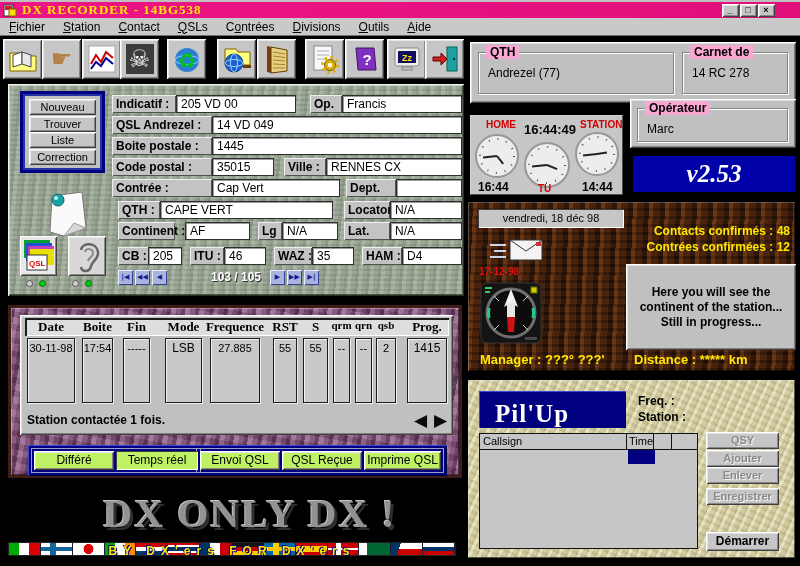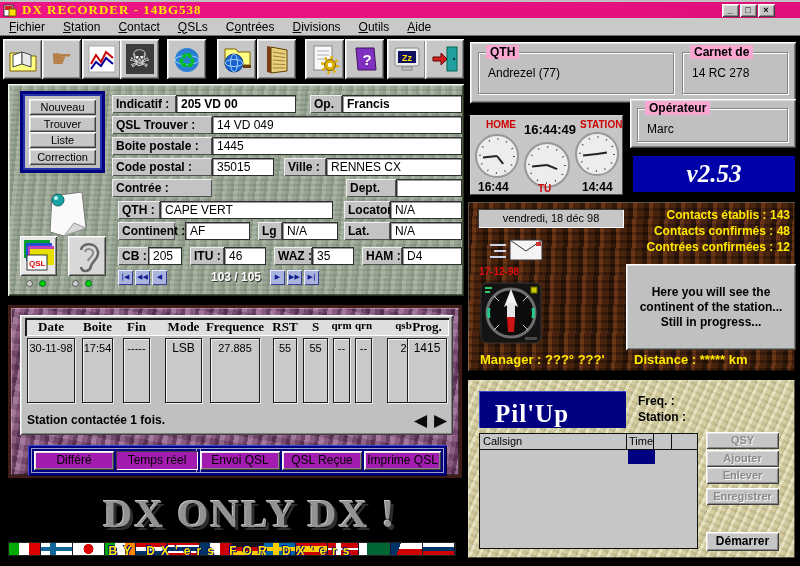--- a/index.html
+++ b/index.html
@@ -18,32 +18,32 @@
   
   #titlebar{background:linear-gradient(90deg,#ee1485,#e00f7c);color:#ffe800;font:bold 13px "Liberation Serif",serif;letter-spacing:1px;display:flex;align-items:center}
   .wbtn{width:17px;height:13px;font:bold 9px/11px "Liberation Sans",sans-serif;text-align:center;color:#000}
   #menubar{background:#c9c9c9;border-bottom:1px solid #6e6e6e;display:flex;align-items:center;font:12px "Liberation Sans",sans-serif}
   .mitem{padding:2px 9px;color:#000}
   
   .tbtn{width:39px;height:40px}
   
   .flbl{position:absolute;height:18px;background:#c3c3c3;box-shadow:inset 1px 1px 0 #efefef,inset -1px -1px 0 #505050;font:bold 12px/18px "Liberation Sans",sans-serif;padding-left:4px;white-space:nowrap;color:#000}
   .finp{position:absolute;height:18px;background:#fff;border:1px solid #2e2e2e;box-shadow:inset 1px 1px 0 #9a9a9a;font:12px/16px "Liberation Sans",sans-serif;padding-left:4px;white-space:nowrap;color:#000}
-  .b{font-weight:bold}
+  .b{font-weight:normal}
   .navb{position:absolute;width:15px;height:15px;background:#aab2de;box-shadow:inset 1px 1px 0 #e9edff,inset -1px -1px 0 #343f96;color:#101f8e;font:bold 7px/14px "DejaVu Sans",sans-serif;text-align:center}
   
   .gbox{position:absolute;border:1px solid #858585;box-shadow:1px 1px 0 #fff,inset 1px 1px 0 #fff}
   .gt{position:absolute;top:-8px;left:7px;background:#f9a8d4;padding:0 4px;font:bold 12px/14px "Liberation Sans",sans-serif;white-space:nowrap}
   .gv{position:absolute;left:9px;top:13px;font:12px "Liberation Sans",sans-serif;white-space:nowrap}
   
   .col{position:absolute;top:0;height:100%}
   .hd{position:absolute;top:4px;left:50%;transform:translateX(-50%);white-space:nowrap;font:bold 13px "Liberation Serif",serif;color:#000}
   .vbox{position:absolute;top:23px;width:100%;height:65px;background:#c9c9c9;border:1px solid #1c1c1c;box-shadow:inset 1px 1px 0 #f2f2f2,1px 1px 0 #eee}
   .vtext{display:block;text-align:center;font:11px/15px "Liberation Sans",sans-serif;padding-top:2px;white-space:nowrap}
-  .mbtn{position:absolute;height:19px;background:#a21caf;box-shadow:inset 1px 1px 0 #fff,inset -1px -1px 0 #3c3c3c,inset 2px 2px 0 #e4e4e4,inset -2px -2px 0 #848484;font:12px/19px "Liberation Sans",sans-serif;text-align:center;white-space:nowrap}
+  .mbtn{position:absolute;height:19px;background:#bef264;box-shadow:inset 1px 1px 0 #fff,inset -1px -1px 0 #3c3c3c,inset 2px 2px 0 #e4e4e4,inset -2px -2px 0 #848484;font:12px/19px "Liberation Sans",sans-serif;text-align:center;white-space:nowrap}
   .grp{position:absolute;border:1px solid #9aa0c8;height:25px}
   
   .pbtn{position:absolute;width:73px;height:17px;background:#c6c6c6;box-shadow:inset 1px 1px 0 #fff,inset -1px -1px 0 #404040,inset 2px 2px 0 #e2e2e2,inset -2px -2px 0 #878787;font:bold 11px/17px "Liberation Sans",sans-serif;text-align:center}
   .dis{color:#8a8a8a;text-shadow:1px 1px 0 #f4f4f4}
   
   #flagstrip{display:flex}
   .fl{flex:1;height:100%;border-right:1px solid #1a1a33}
   .fl-it{background:linear-gradient(90deg,#0a0 33%,#fff 33% 66%,#d00 66%)}
   .fl-fi{background-color:#fff;background-image:linear-gradient(0deg,transparent 35%,#169 35% 65%,transparent 65%),linear-gradient(90deg,transparent 28%,#169 28% 48%,transparent 48%)}
   .fl-jp{background:radial-gradient(circle at 50% 50%,#d00 29%,#fff 31%)}
@@ -228,32 +228,33 @@
   <span class="p" style="left:18px;top:196px;width:7px;height:7px;border-radius:50%;background:#cdcdcd;border:1px solid #555"></span>
   <span class="p" style="left:31px;top:196px;width:7px;height:7px;border-radius:50%;background:#00d000;border:1px solid #063"></span>
   <span class="p" style="left:64px;top:196px;width:7px;height:7px;border-radius:50%;background:#cdcdcd;border:1px solid #555"></span>
   <span class="p" style="left:77px;top:196px;width:7px;height:7px;border-radius:50%;background:#00d000;border:1px solid #063"></span>
 
   <span class="flbl" style="left:104px;top:11px;width:64px">Indicatif :</span>
   <span class="finp b" style="left:168px;top:11px;width:120px">205 VD 00</span>
   <span class="flbl" style="left:302px;top:11px;width:32px">Op.</span>
   <span class="finp b" style="left:334px;top:11px;width:120px">Francis</span>
 
-  <span class="flbl" style="left:104px;top:32px;width:100px">QSL Trouver :</span>
+  <span class="flbl" style="left:104px;top:32px;width:100px">QSL Andrezel :</span>
   <span class="finp" style="left:204px;top:32px;width:250px">14 VD 049</span>
 
   <span class="flbl" style="left:104px;top:53px;width:100px">Boite postale :</span>
   <span class="finp" style="left:204px;top:53px;width:250px">1445</span>
 
   <span class="flbl" style="left:104px;top:74px;width:100px">Code postal :</span>
   <span class="finp" style="left:204px;top:74px;width:62px">35015</span>
   <span class="flbl" style="left:276px;top:74px;width:42px">Ville :</span>
   <span class="finp" style="left:318px;top:74px;width:136px">RENNES CX</span>
 
   <span class="flbl" style="left:104px;top:95px;width:100px">Contrée :</span>
+  <span class="finp" style="left:204px;top:95px;width:128px">Cap Vert</span>
   <span class="flbl" style="left:338px;top:95px;width:50px">Dept.</span>
   <span class="finp" style="left:388px;top:95px;width:66px"></span>
 
   <span class="flbl" style="left:110px;top:117px;width:42px">QTH :</span>
   <span class="finp" style="left:152px;top:117px;width:173px">CAPE VERT</span>
   <span class="flbl" style="left:336px;top:117px;width:46px">Locator</span>
   <span class="finp" style="left:382px;top:117px;width:72px">N/A</span>
 
   <span class="flbl" style="left:110px;top:138px;width:57px">Continent :</span>
   <span class="finp" style="left:177px;top:138px;width:65px">AF</span>
@@ -331,23 +332,20 @@
   <span class="p" style="left:112px;top:65px;font:bold 12px 'Liberation Sans',sans-serif">14:44</span>
 </div>
 
 <div class="p" style="left:633px;top:156px;width:162px;height:36px;background:#0000a8;display:flex;align-items:center;justify-content:center">
   <span style="font:italic bold 25px 'Liberation Serif',serif;color:#fff">v2.53</span>
 </div>
 
 <div class="p wood darkbord" style="left:466px;top:200px;width:331px;height:173px">
   <div class="p" style="left:10px;top:7px;width:146px;height:19px;background:#c6c6c6;box-shadow:inset 1px 1px 0 #404040,inset -1px -1px 0 #fff;text-align:center;font:11px/19px 'Liberation Sans',sans-serif">
     <span>vendredi, 18 déc 98</span>
-  </div>
-  <div class="p yellow-b" style="left:120px;top:6px;width:202px;text-align:right;font-size:12px;white-space:nowrap">
-    <span>Contacts établis :</span> <span>143</span>
   </div>
   <div class="p yellow-b" style="left:120px;top:22px;width:202px;text-align:right;font-size:12px;white-space:nowrap">
     <span>Contacts confirmés :</span> <span>48</span>
   </div>
   <div class="p yellow-b" style="left:120px;top:38px;width:202px;text-align:right;font-size:12px;white-space:nowrap">
     <span>Contrées confirmées :</span> <span>12</span>
   </div>
   <span class="p" style="left:20px;top:34px">
     <svg width="58" height="28">
         <g stroke="#ccd4e8" stroke-width="2">
@@ -445,21 +443,21 @@
         <div class="vbox">
           <span class="vtext">--</span>
         </div>
       </div>
     <div class="col" style="left:335px;width:17px">
         <div class="hd" style="font-size:11px">qrn</div>
         <div class="vbox">
           <span class="vtext">--</span>
         </div>
       </div>
-    <div class="col" style="left:367px;width:33px">
+    <div class="col" style="left:356px;width:20px">
         <div class="hd" style="font-size:11px">qsb</div>
         <div class="vbox">
           <span class="vtext">2</span>
         </div>
       </div>
     <div class="col" style="left:387px;width:40px">
         <div class="hd">Prog.</div>
         <div class="vbox">
           <span class="vtext b" style="font-size:12px">1415</span>
         </div>

